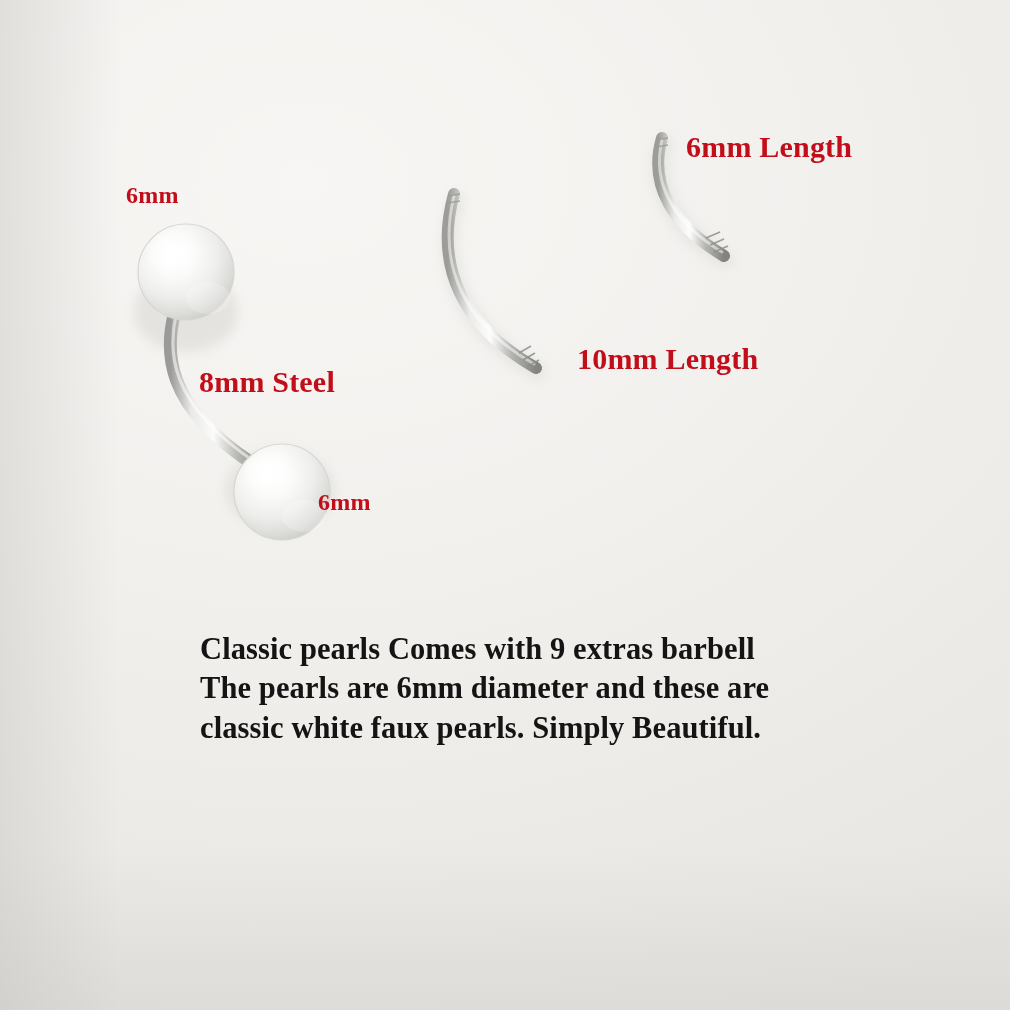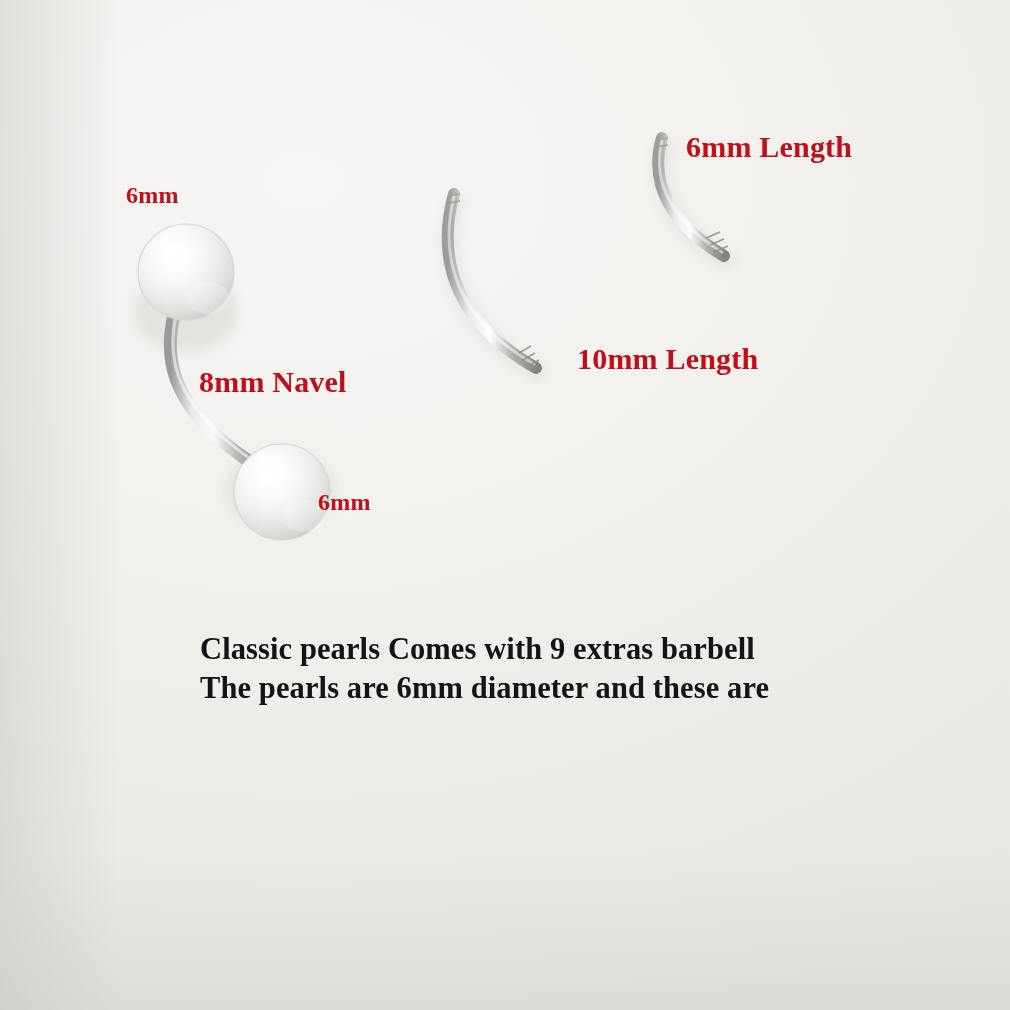--- a/index.html
+++ b/index.html
@@ -174,25 +174,26 @@
       </g>
       <g stroke="#9a9a96" stroke-width="1.4" opacity="0.8">
         <line x1="26" y1="20" x2="38" y2="18"></line>
         <line x1="26" y1="27" x2="38" y2="25"></line>
       </g>
     </svg>
   </div>
 
   <div id="lbl-6mm-top" class="label size">6mm</div>
 
-  <div id="lbl-8mm-length" class="label length">8mm Navel</div>
+  <div id="lbl-8mm-length" class="label length">8mm Steel</div>
 
   <div id="lbl-6mm-bottom" class="label size">6mm</div>
 
   <div id="lbl-10mm-length" class="label length">10mm Length</div>
 
   <div id="lbl-6mm-length" class="label length">6mm Length</div>
 
   <div id="description">
     <div>Classic pearls Comes with 9 extras barbell</div>
     <div>The pearls are 6mm diameter and these are</div>
+    <div>classic white faux pearls. Simply Beautiful.</div>
   </div>
 </div>
 
 </body></html>

